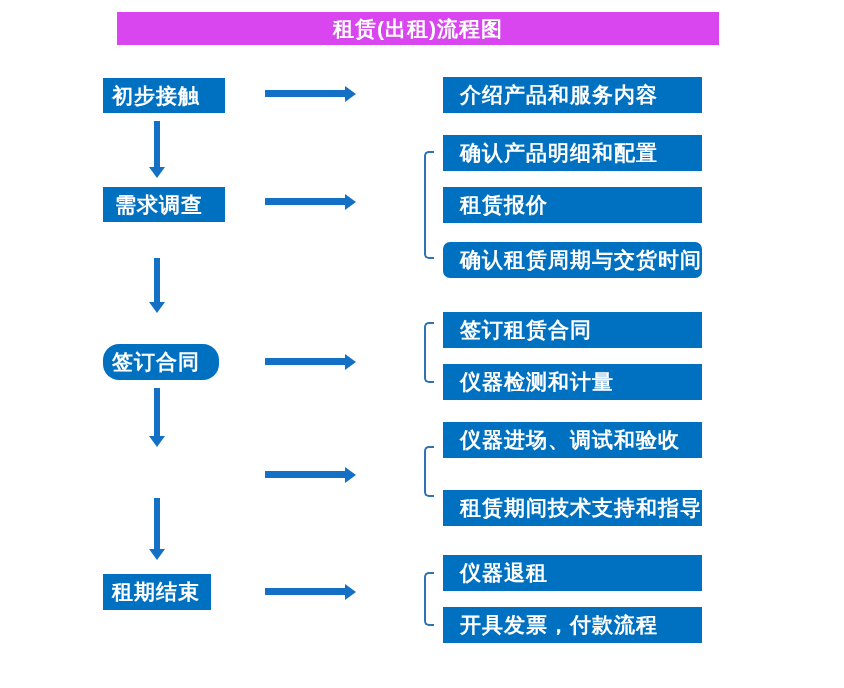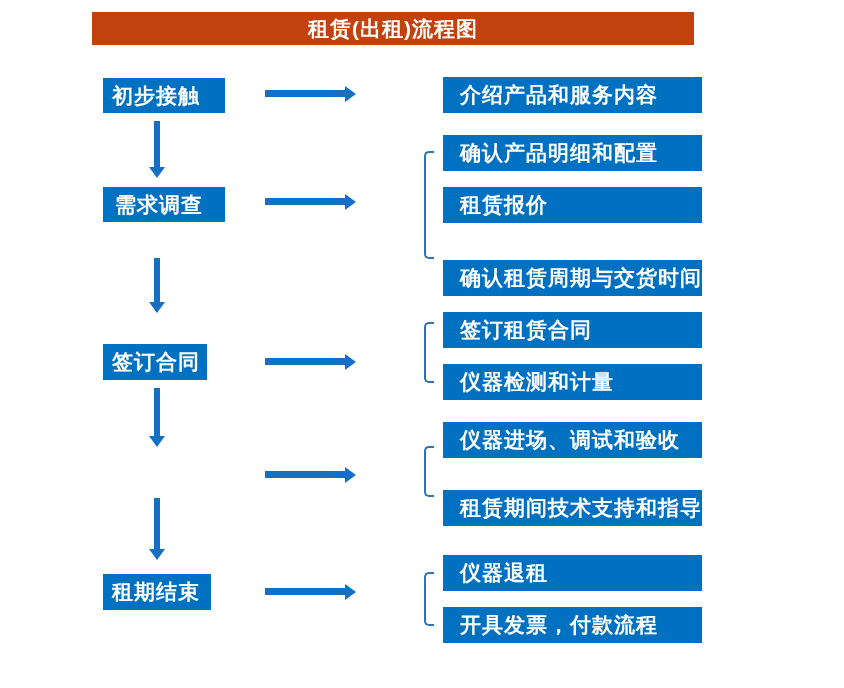--- a/index.html
+++ b/index.html
@@ -1,22 +1,22 @@
 <!DOCTYPE html>
 <html><head>
 <meta charset="utf-8">
 <style>
   html,body { margin:0; padding:0; background:#fff; }
   .canvas {
     position:relative; width:844px; height:688px; background:#fff;
     font-family:"Liberation Sans", sans-serif; overflow:hidden;
   }
   .title-bar {
-    position:absolute; left:92px; top:12px; width:602px; height:33px;
-    background:#c2410c; color:#fff; font-weight:bold; font-size:21px;
+    position:absolute; left:117px; top:12px; width:602px; height:33px;
+    background:#d946ef; color:#fff; font-weight:bold; font-size:21px;
     display:flex; align-items:center; justify-content:center; letter-spacing:1px;
   }
   .box {
     position:absolute; background:#0070C0; color:#fff; font-weight:bold;
     font-size:21px; letter-spacing:1px; box-sizing:border-box;
     display:flex; align-items:center; white-space:nowrap;
   }
   .stage  { padding-left:9px; }
   .detail { left:443px; width:259px; height:36px; padding-left:17px; }
   
@@ -43,27 +43,27 @@
 </style>
 </head>
 <body>
 
 <div class="canvas">
 
   <div class="title-bar">租赁(出租)流程图</div>
 
   <div class="box stage" style="left:103px; top:78px;  width:122px; height:35px;">初步接触</div>
   <div class="box stage" style="left:103px; top:187px; width:122px; height:35px;padding-left:12px;">需求调查</div>
-  <div class="box stage" style="left:103px; top:344px; width:104px; height:36px;">签订合同</div>
+  <div class="box stage" style="left:103px; top:344px; width:116px; height:36px;border-radius:16px;">签订合同</div>
   <div class="box stage" style="left:103px; top:574px; width:108px; height:36px;">租期结束</div>
 
   <div class="box detail" style="top:77px;">介绍产品和服务内容</div>
   <div class="box detail" style="top:135px;">确认产品明细和配置</div>
   <div class="box detail" style="top:187px;">租赁报价</div>
-  <div class="box detail" style="top:260px;">确认租赁周期与交货时间</div>
+  <div class="box detail" style="top:242px;border-radius:7px;">确认租赁周期与交货时间</div>
   <div class="box detail" style="top:312px;">签订租赁合同</div>
   <div class="box detail" style="top:364px;">仪器检测和计量</div>
   <div class="box detail" style="top:490px;">租赁期间技术支持和指导</div>
   <div class="box detail" style="top:422px;">仪器进场、调试和验收</div>
   <div class="box detail" style="top:555px;">仪器退租</div>
   <div class="box detail" style="top:607px;">开具发票，付款流程</div>
 
   <div class="harrow" style="top:90px;"></div>
   <div class="harrow" style="top:198px;"></div>
   <div class="harrow" style="top:358px;"></div>

